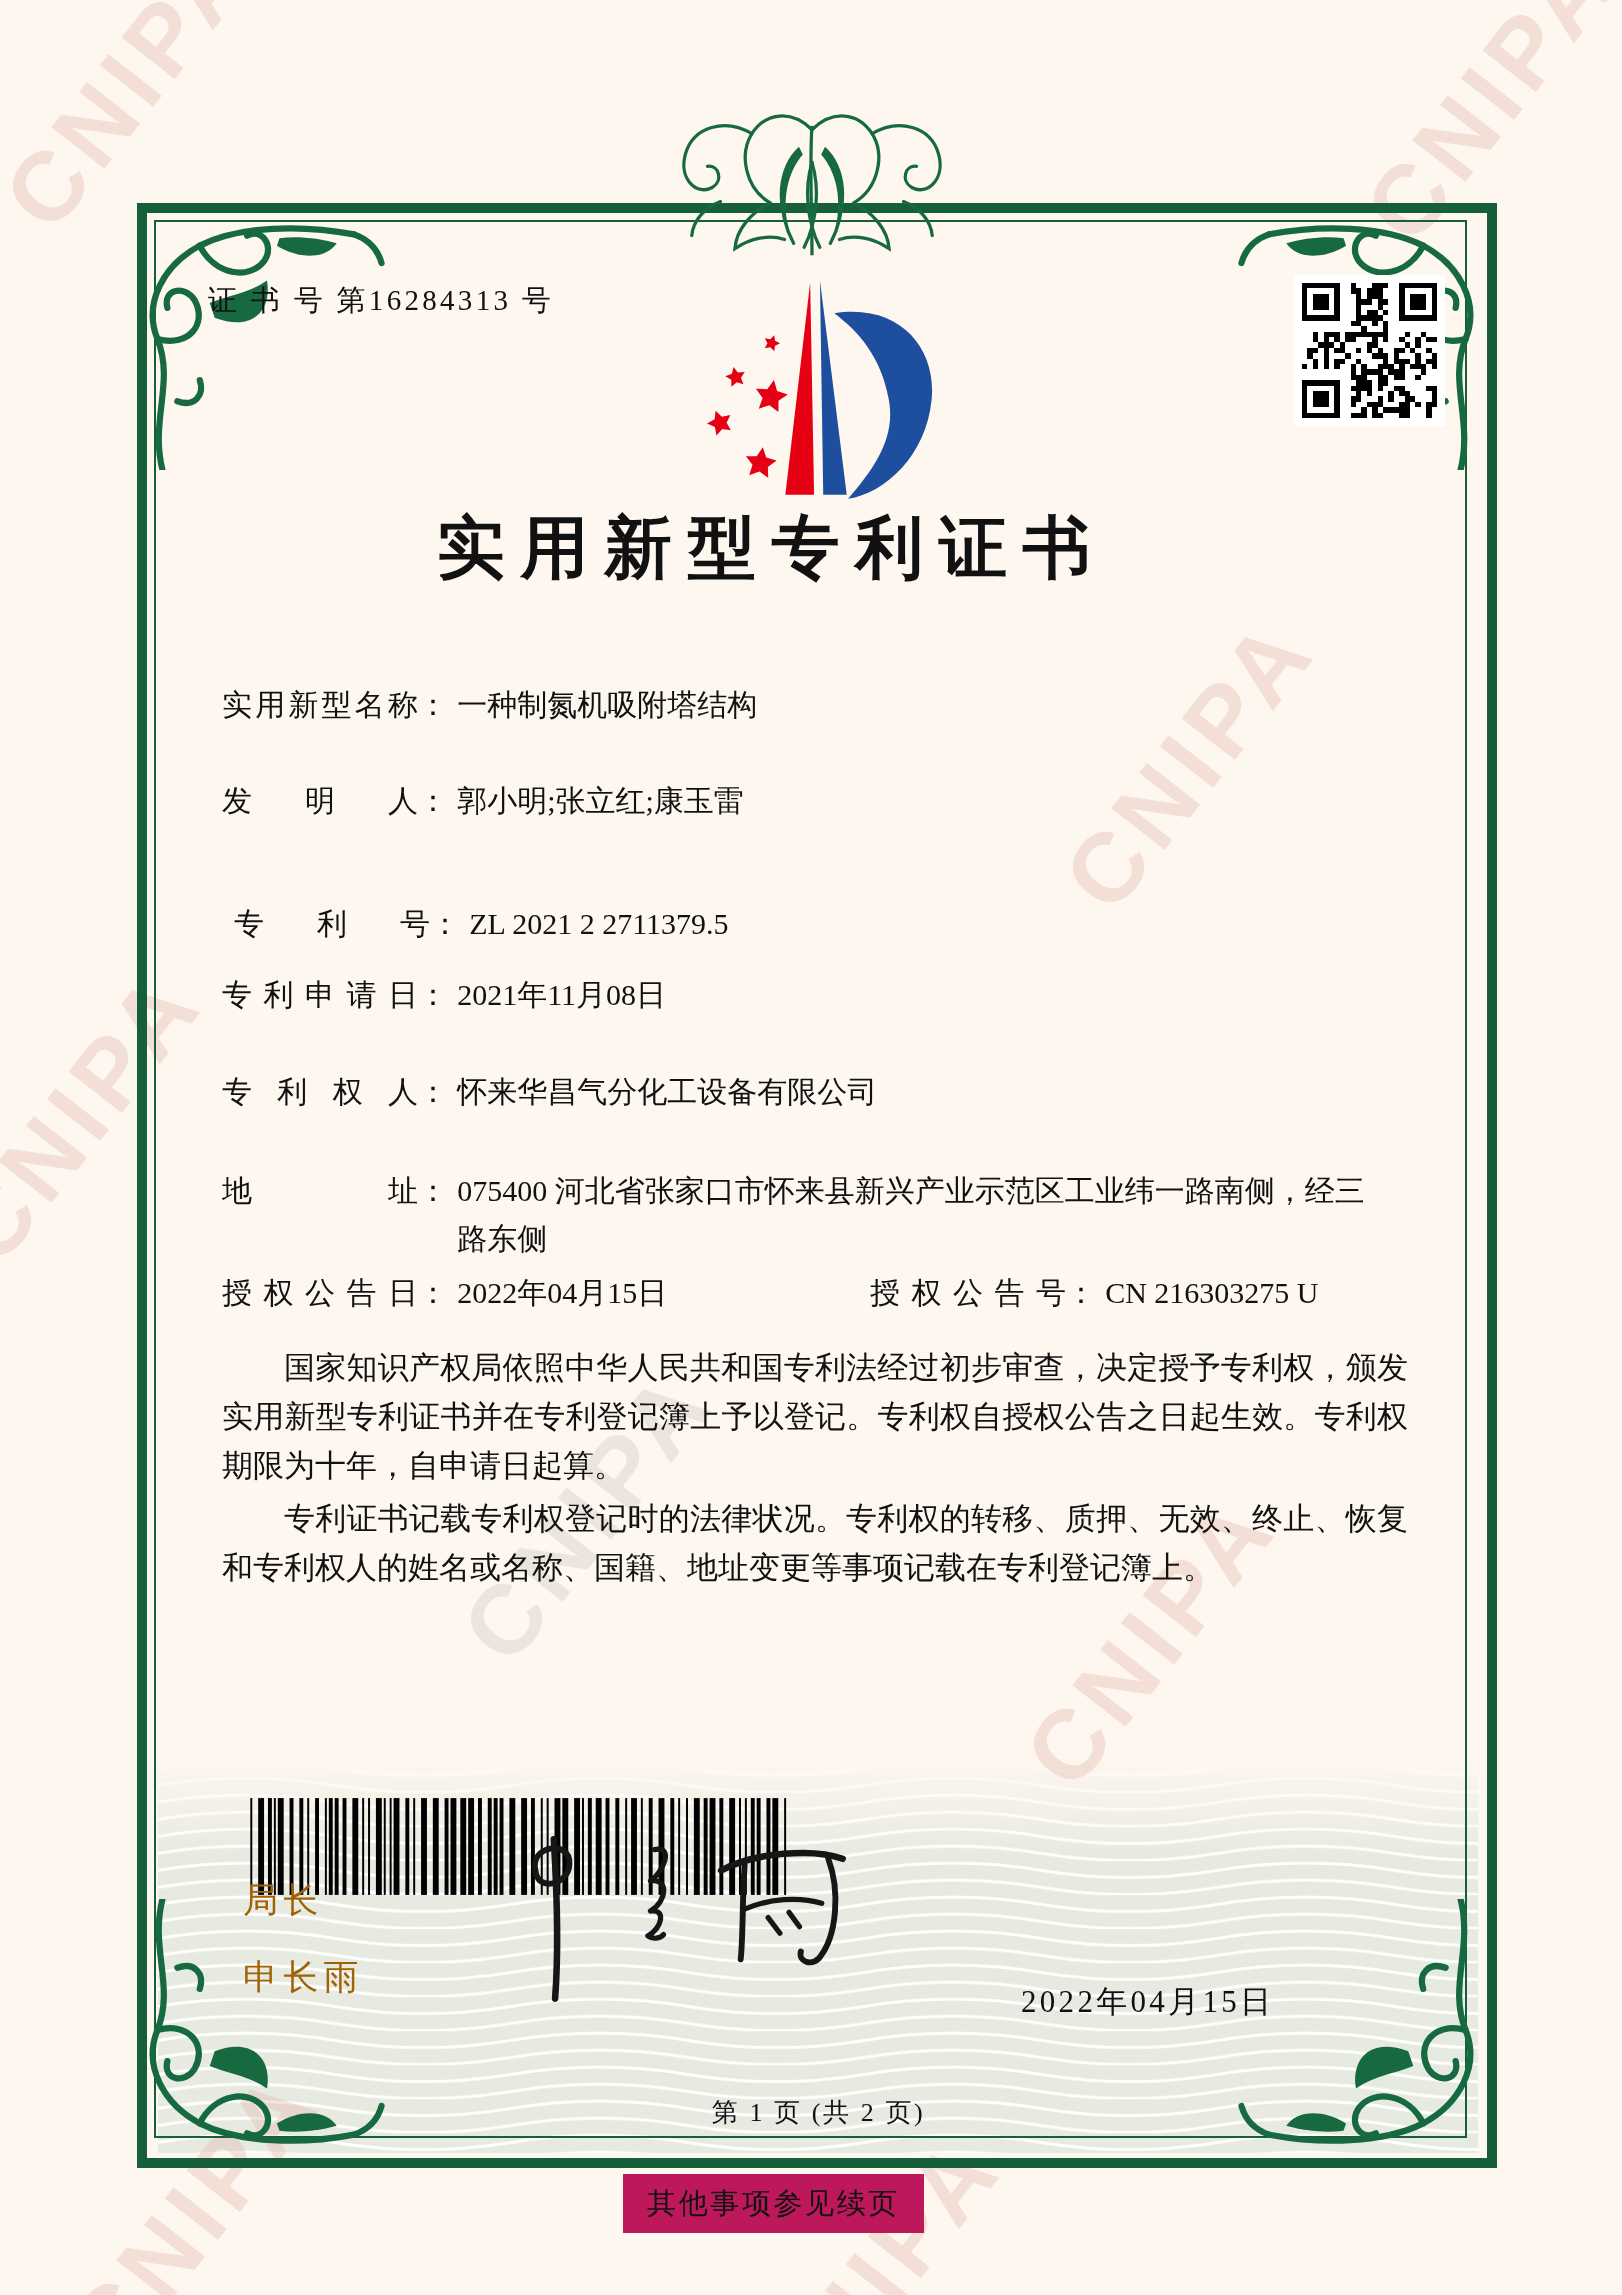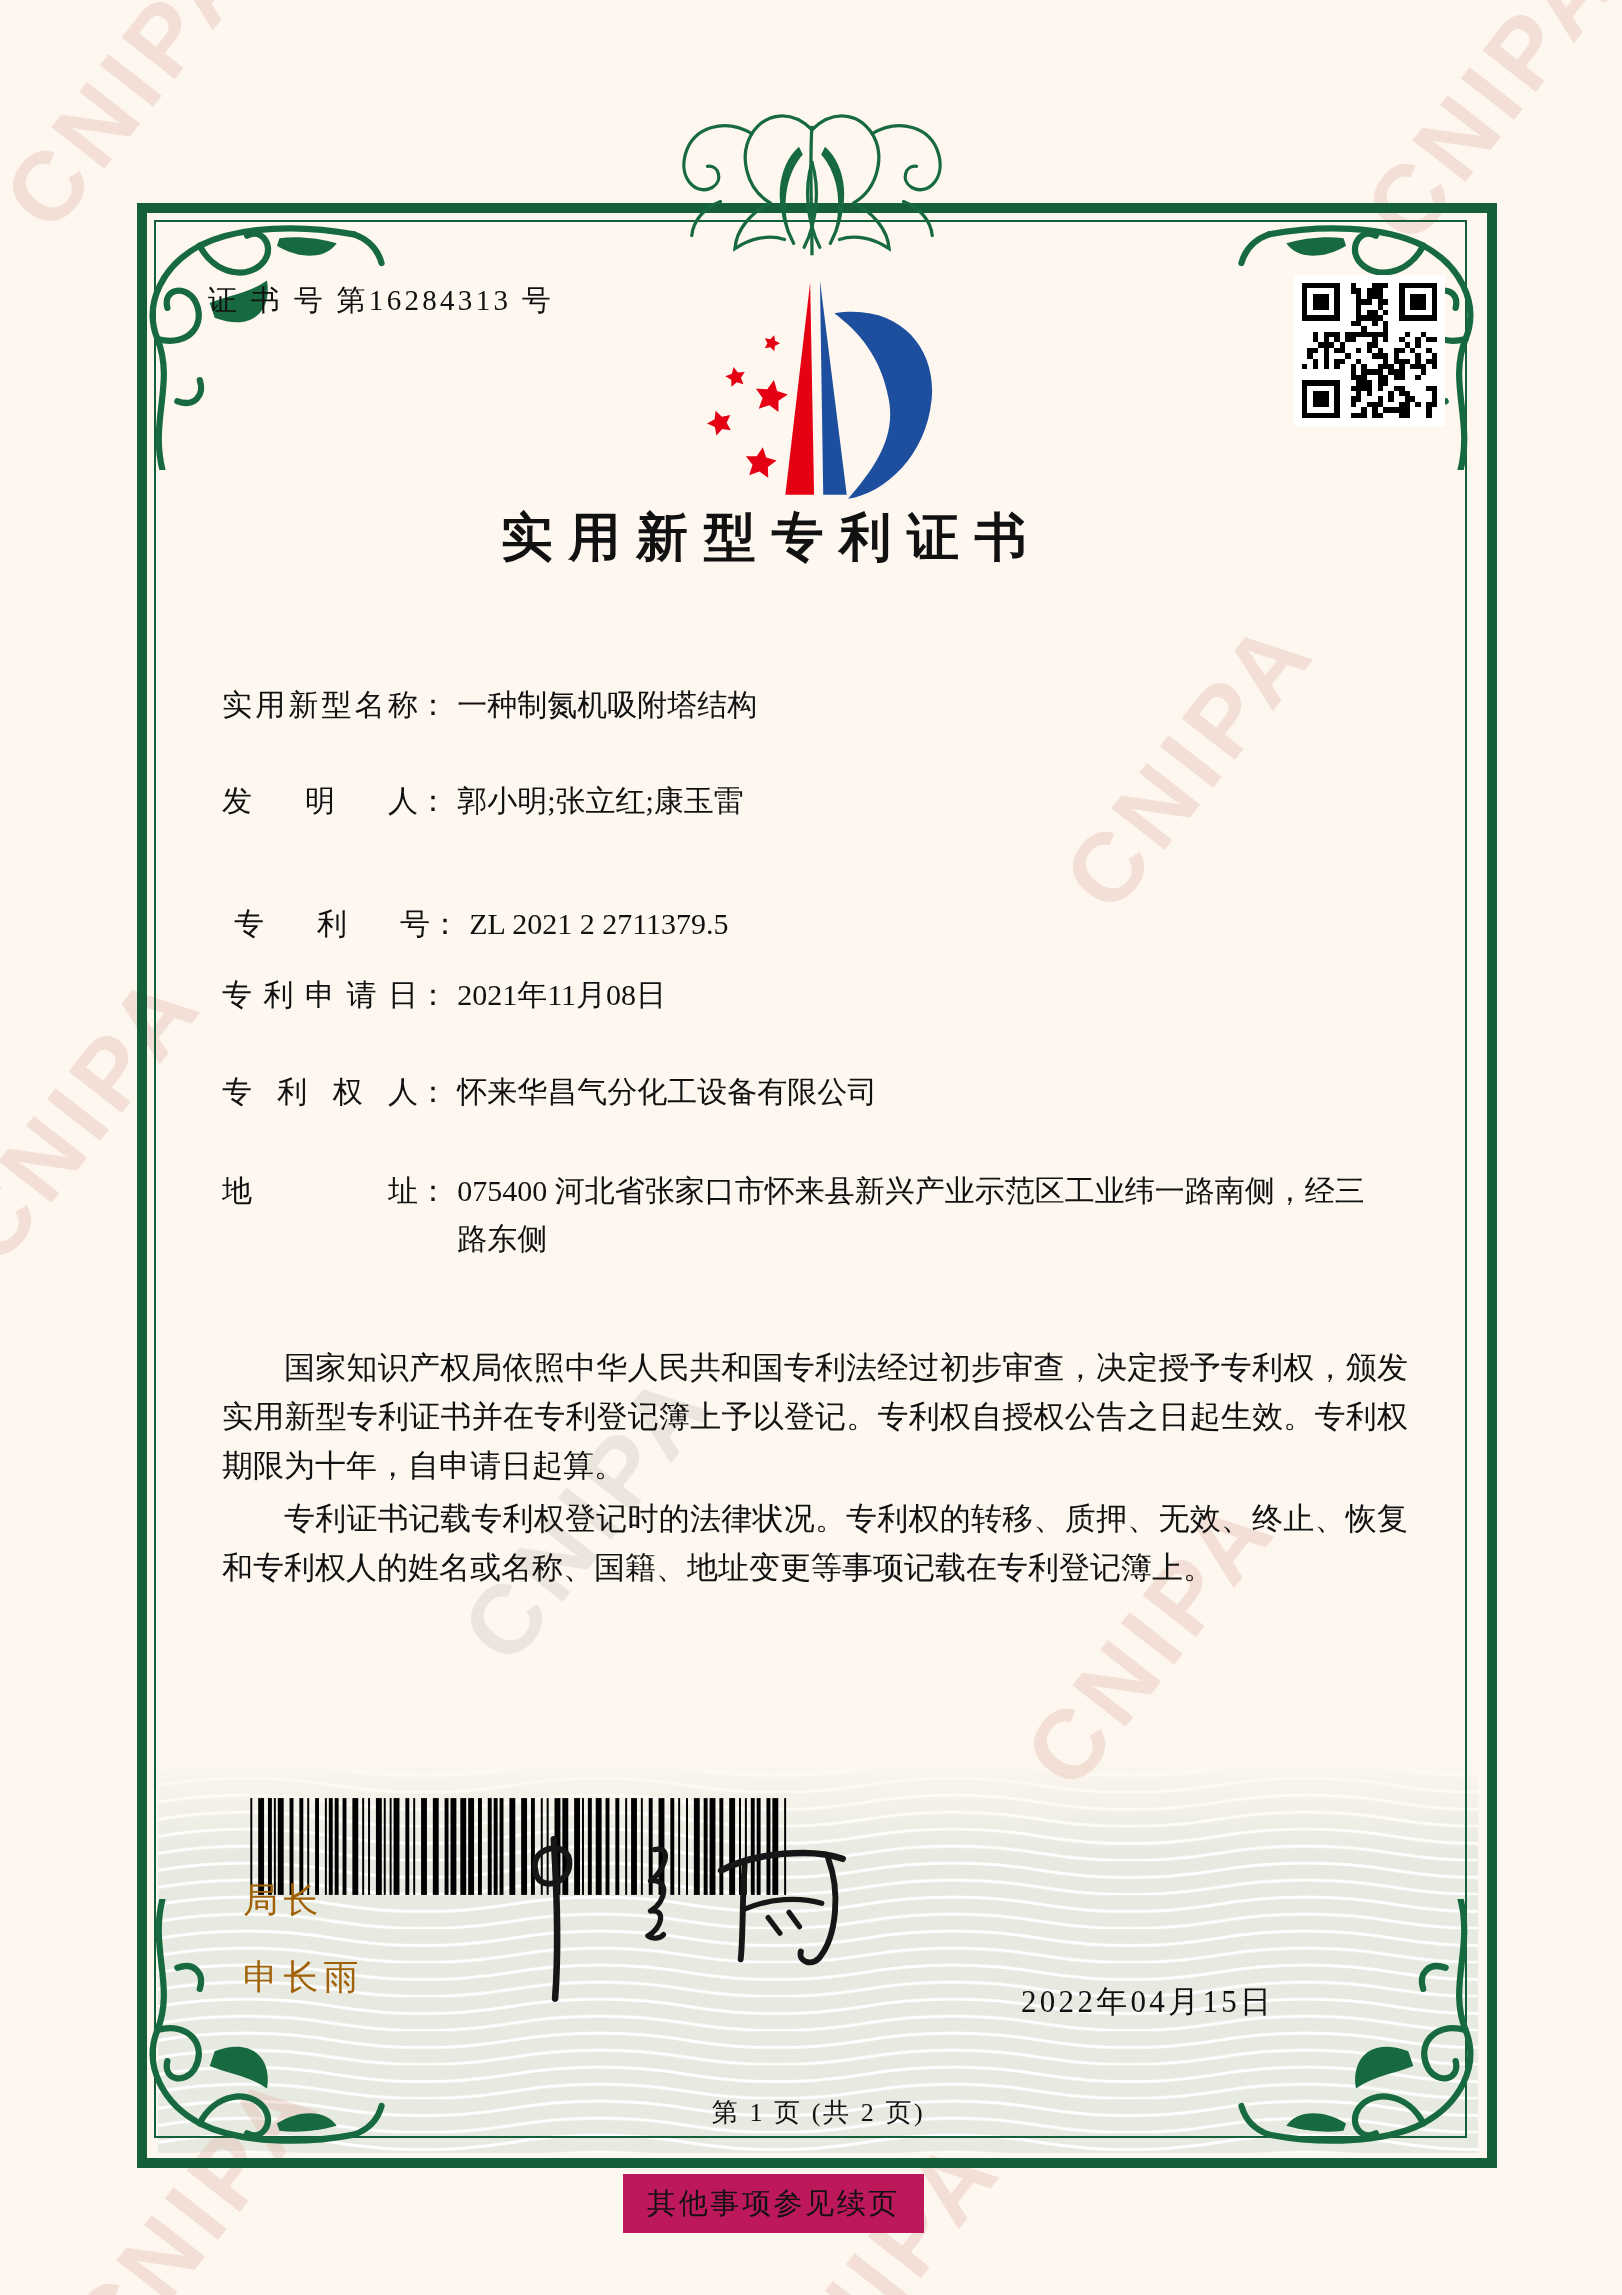--- a/index.html
+++ b/index.html
@@ -18,21 +18,21 @@
   .frame-inner{position:absolute;left:154px;top:220px;width:1309px;height:1914px;
       border:2.6px solid #15603a;z-index:5;pointer-events:none;}
   .corner{position:absolute;z-index:6;width:249px;height:262px;pointer-events:none;}
   .top-ornament{position:absolute;left:50%;top:84px;transform:translateX(-50%);z-index:6;pointer-events:none;}
   
   .cert-no{position:absolute;left:208px;top:281px;z-index:10;font-size:29px;letter-spacing:3.3px;}
   .logo{position:absolute;left:700px;top:278px;z-index:10;}
   .qr{position:absolute;left:1294px;top:275px;width:151px;height:151px;background:#fff;z-index:10;
       display:flex;align-items:center;justify-content:center;}
   .title{position:absolute;left:0;top:503px;width:1543px;text-align:center;z-index:10;
-      font-size:52px;font-weight:bold;letter-spacing:15.7px;}
+      font-size:68px;font-weight:bold;letter-spacing:15.7px;}
   
   .field{position:absolute;left:222px;z-index:10;font-size:30px;line-height:48px;width:1204px;}
   .flabel{display:inline-block;width:196px;text-align:justify;text-align-last:justify;
       text-justify:inter-character;vertical-align:top;}
   .fcolon{display:inline-block;vertical-align:top;}
   .fvalue{display:inline-block;vertical-align:top;margin-left:9.2px;max-width:942px;}
   .grant-pair{position:absolute;top:0;white-space:nowrap;}
   
   .body-text{position:absolute;left:222px;top:1343px;width:1186px;z-index:10;
       font-size:31px;line-height:49px;text-align:justify;}
@@ -378,20 +378,28 @@
   </div>
   <div class="field" style="top:971px;text-decoration:underline;">
     <span class="flabel">专利申请日</span><span class="fcolon">：</span><span class="fvalue">2021年11月08日</span>
   </div>
   <div class="field" style="top:1068px;">
     <span class="flabel">专利权人</span><span class="fcolon">：</span><span class="fvalue">怀来华昌气分化工设备有限公司</span>
   </div>
   <div class="field" style="top:1167px;">
     <span class="flabel">地址</span><span class="fcolon">：</span><span class="fvalue" style="max-width:916px;">075400 河北省张家口市怀来县新兴产业示范区工业纬一路南侧，经三路东侧</span>
   </div>
+  <div class="field" style="top:1269px;height:52px;">
+    <span class="grant-pair" style="left:0;">
+      <span class="flabel">授权公告日</span><span class="fcolon">：</span><span class="fvalue">2022年04月15日</span>
+    </span>
+    <span class="grant-pair" style="left:648px;">
+      <span class="flabel">授权公告号</span><span class="fcolon">：</span><span class="fvalue">CN 216303275 U</span>
+    </span>
+  </div>
 
   <div class="body-text">
     <p>国家知识产权局依照中华人民共和国专利法经过初步审查，决定授予专利权，颁发实用新型专利证书并在专利登记簿上予以登记。专利权自授权公告之日起生效。专利权期限为十年，自申请日起算。</p>
     <p>专利证书记载专利权登记时的法律状况。专利权的转移、质押、无效、终止、恢复和专利权人的姓名或名称、国籍、地址变更等事项记载在专利登记簿上。</p>
   </div>
 
   <svg class="barcode" width="543" height="97" viewBox="0 0 830 148">
     <g id="barcode-bars" fill="#000">
         <rect x="2" y="0" width="3" height="148"></rect>
         <rect x="14" y="0" width="9" height="148"></rect>

